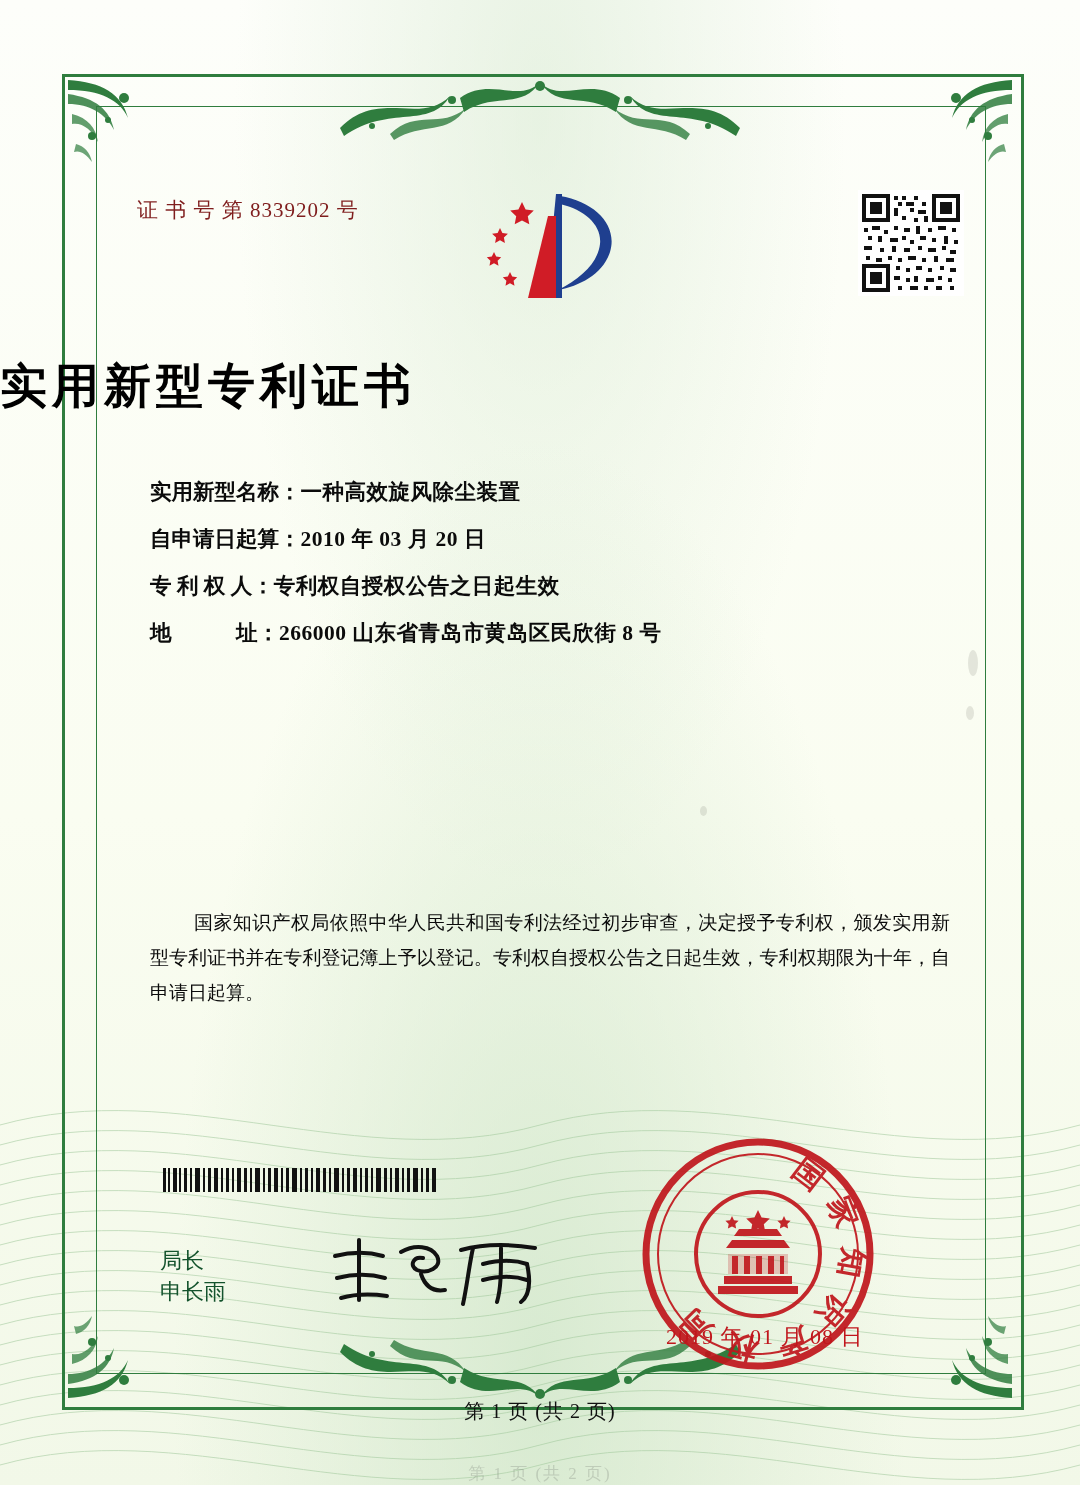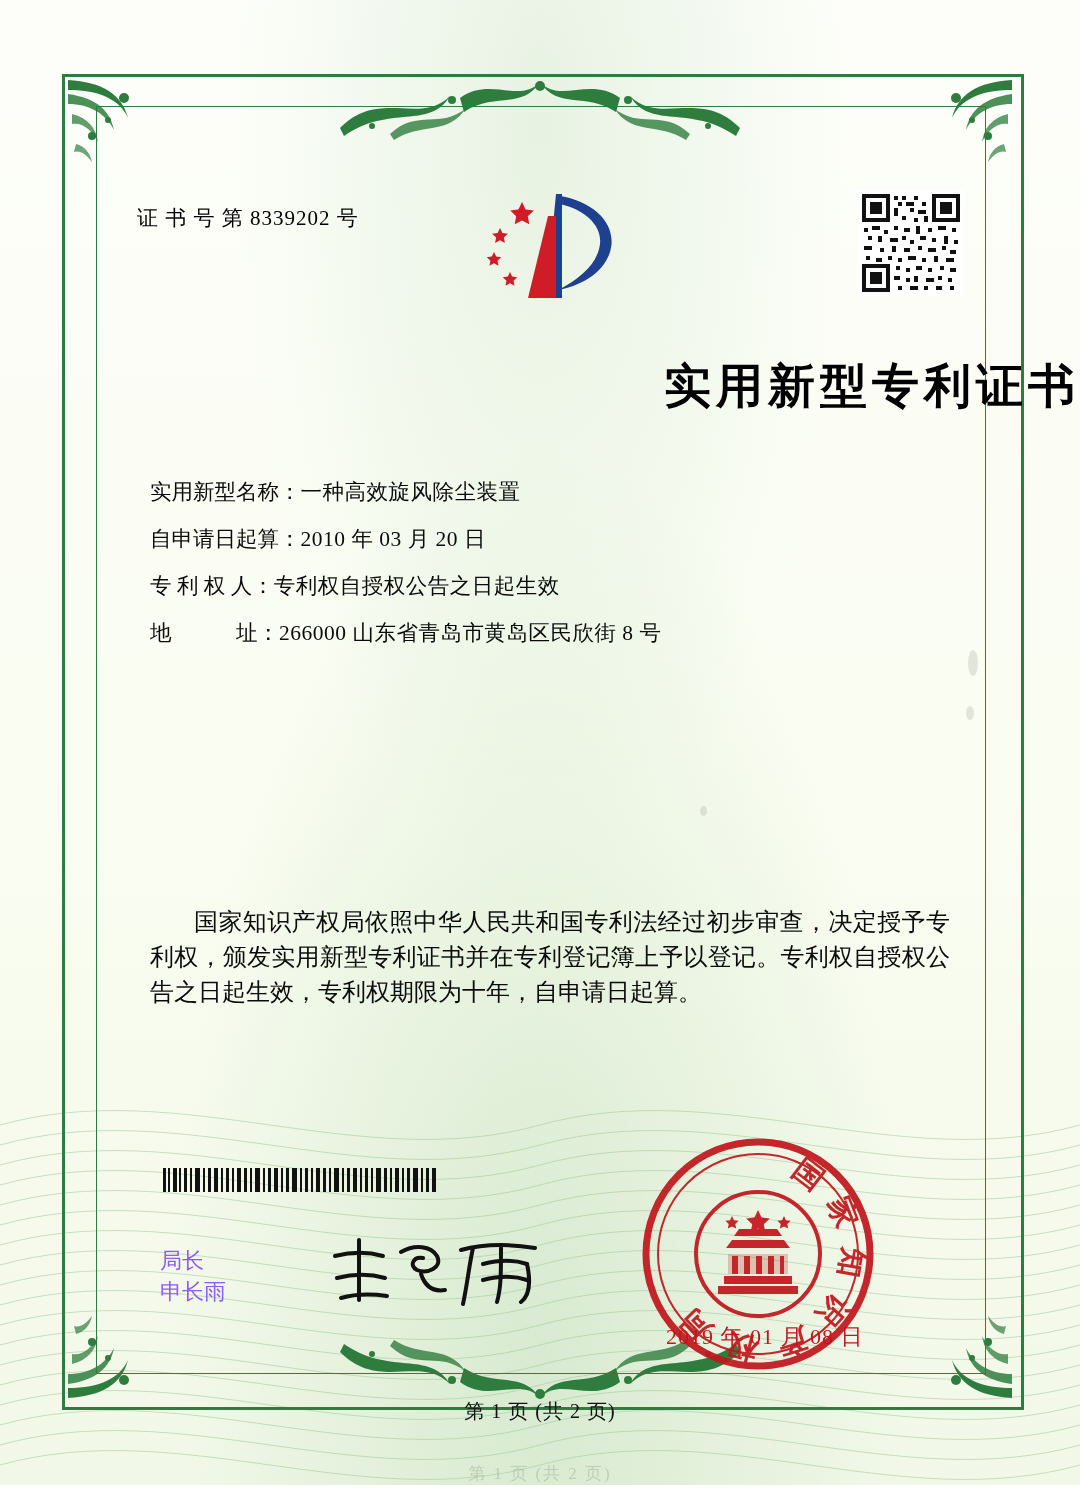--- a/index.html
+++ b/index.html
@@ -83,24 +83,24 @@
     top: 1340px;
     width: 420px;
     height: 62px;
     transform: scaleY(-1);
   }
 
   
   #cert-number {
     position: absolute;
     left: 137px;
-    top: 204px;
+    top: 196px;
     font-size: 21px;
     letter-spacing: 1px;
-    color: #000000;
+    color: #7f1d1d;
     white-space: nowrap;
   }
 
   #logo {
     position: absolute;
     left: 470px;
     top: 186px;
     width: 160px;
     height: 118px;
   }
@@ -111,21 +111,21 @@
     top: 190px;
     width: 106px;
     height: 106px;
   }
 
   #doc-title {
     position: absolute;
     left: 0;
     top: 355px;
     width: 1080px;
-    text-align: right;
+    text-align: left;
     font-size: 47px;
     font-weight: bold;
     letter-spacing: 5px;
     color: #000;
     font-family: "Liberation Serif", "DejaVu Serif", serif;
   }
 
   
   #fields {
     position: absolute;
@@ -133,20 +133,21 @@
     top: 478px;
     width: 800px;
   }
   .field-row {
     display: block;
     margin-bottom: 19px;
     font-size: 21.5px;
     color: #0b0b0b;
     line-height: 28px;
     white-space: nowrap;
+    font-weight: bold;
   }
   .field-label {
     display: inline-block;
     letter-spacing: 0px;
   }
   .field-value {
     display: inline-block;
     letter-spacing: 0.5px;
   }
 
@@ -154,21 +155,21 @@
     font-size: 21.5px;
   }
   .grant-gap { display: inline-block; width: 72px; }
 
   
   #paragraphs {
     position: absolute;
     left: 150px;
     top: 905px;
     width: 800px;
-    font-size: 24px;
+    font-size: 19px;
     line-height: 35px;
     color: #0b0b0b;
     text-align: justify;
   }
   #paragraphs p {
     margin: 0 0 6px 0;
     text-indent: 44px;
   }
 
   
@@ -180,21 +181,21 @@
     height: 24px;
   }
 
   
   #sig-block {
     position: absolute;
     left: 160px;
     top: 1245px;
     font-size: 22px;
     line-height: 31px;
-    color: #8b5cf6;
+    color: #14532d;
   }
   #signature-img {
     position: absolute;
     left: 325px;
     top: 1230px;
     width: 240px;
     height: 80px;
   }
 
   

